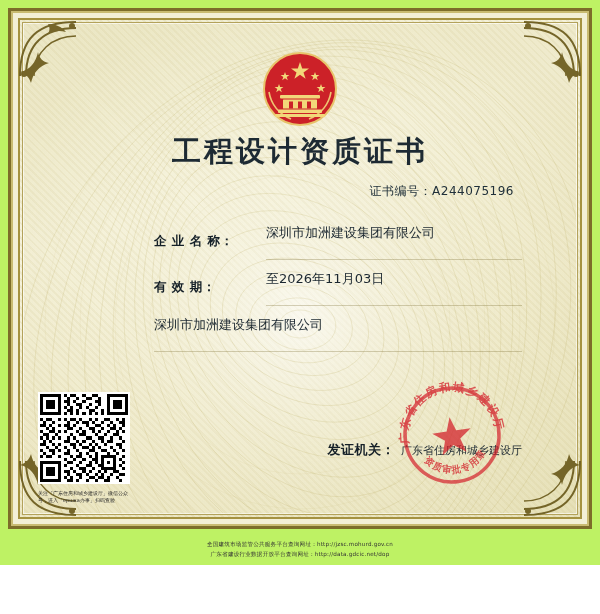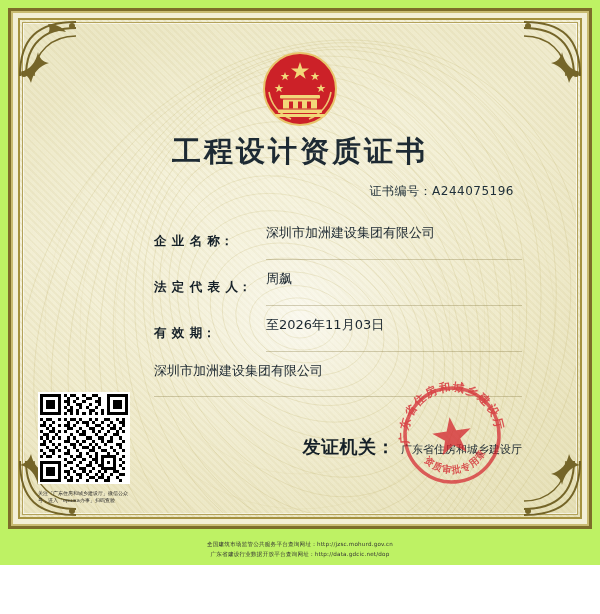--- a/index.html
+++ b/index.html
@@ -175,21 +175,21 @@
     text-align: right;
   }
   .issue-row {
     display: flex;
     justify-content: flex-end;
     align-items: baseline;
     margin-bottom: 14px;
   }
   .issue-label {
     font-family: "DejaVu Sans", sans-serif;
-    font-size: 18px;
+    font-size: 13px;
     font-weight: bold;
     color: #152028;
     letter-spacing: 0.5px;
     white-space: nowrap;
     margin-left: 27px;
   }
   .issue-value {
     font-family: "DejaVu Sans", sans-serif;
     font-size: 11px;
     color: #1b2730;
@@ -371,24 +371,20 @@
   </div>
 
   <div class="fields">
 
     <div class="field-row">
       <div class="field-label">企 业 名 称：</div>
       <div class="field-value">深圳市加洲建设集团有限公司</div>
     </div>
 
 
-    <div class="field-row">
-      <div class="field-label">法 定 代 表 人：</div>
-      <div class="field-value">周飙</div>
-    </div>
 
 
     <div class="field-row">
       <div class="field-label">有 效 期：</div>
       <div class="field-value">至2026年11月03日</div>
     </div>
 
     <div class="field-row">
       <div class="field-value">深圳市加洲建设集团有限公司</div>
     </div>

